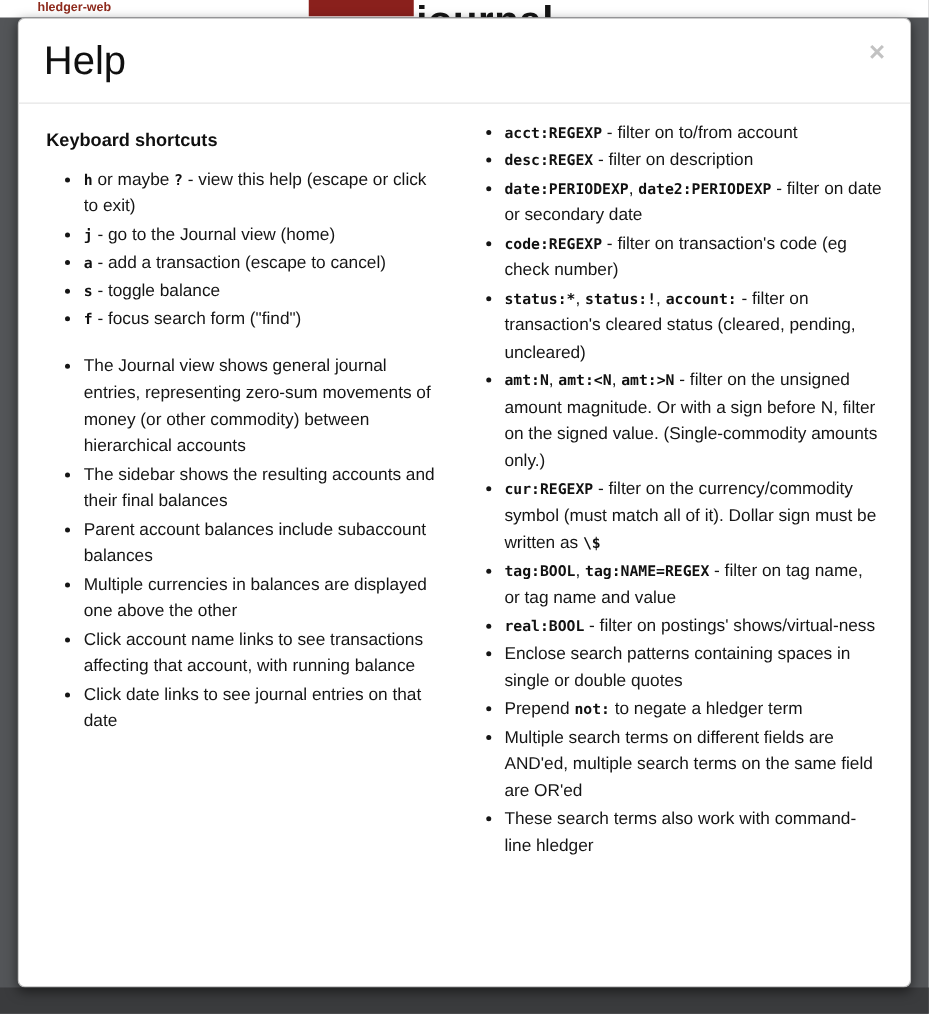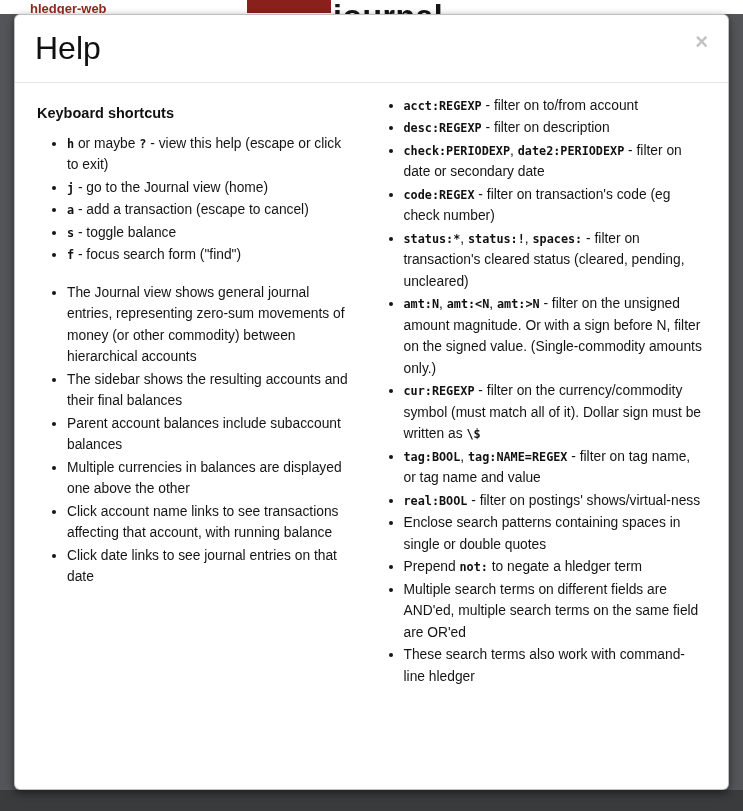--- a/index.html
+++ b/index.html
@@ -11,21 +11,21 @@
     color:#111;
   }
 
   
   .page-strip {
     position:absolute; top:0; left:0; right:0; height:14px;
     background:#ffffff; overflow:hidden; z-index:1;
   }
   .brand {
     position:absolute; left:30px; top:1px;
-    font-size:13px; font-weight:bold; color:#8e2a1c; text-decoration:none;
+    font-size:10px; font-weight:bold; color:#8e2a1c; text-decoration:none;
   }
   .red-block {
     position:absolute; left:247px; top:0; width:84px; height:13px;
     background:#8a201c;
   }
   .page-heading-clip {
     position:absolute; left:333px; top:0; height:14px; overflow:hidden;
     font-size:32px; line-height:1; font-weight:bold; color:#151515;
     letter-spacing:0.5px;
   }
@@ -104,24 +104,24 @@
           <li><span>The sidebar shows the resulting accounts and their final balances</span></li>
           <li><span>Parent account balances include subaccount balances</span></li>
           <li><span>Multiple currencies in balances are displayed one above the other</span></li>
           <li><span>Click account name links to see transactions affecting that account, with running balance</span></li>
           <li><span>Click date links to see journal entries on that date</span></li>
         </ul>
       </div>
     <div class="help-col right">
         <ul>
           <li><code>acct:REGEXP</code><span> - filter on to/from account</span></li>
-          <li><code>desc:REGEXP</code><span> - filter on description</span></li>
-          <li><code>check:PERIODEXP</code><span>, </span><code>date2:PERIODEXP</code><span> - filter on date or secondary date</span></li>
-          <li><code>code:REGEX</code><span> - filter on transaction's code (eg check number)</span></li>
-          <li><code>status:*</code><span>, </span><code>status:!</code><span>, </span><code>spaces:</code><span> - filter on transaction's cleared status (cleared, pending, uncleared)</span></li>
+          <li><code>desc:REGEX</code><span> - filter on description</span></li>
+          <li><code>date:PERIODEXP</code><span>, </span><code>date2:PERIODEXP</code><span> - filter on date or secondary date</span></li>
+          <li><code>code:REGEXP</code><span> - filter on transaction's code (eg check number)</span></li>
+          <li><code>status:*</code><span>, </span><code>status:!</code><span>, </span><code>account:</code><span> - filter on transaction's cleared status (cleared, pending, uncleared)</span></li>
           <li><code>amt:N</code><span>, </span><code>amt:&lt;N</code><span>, </span><code>amt:&gt;N</code><span> - filter on the unsigned amount magnitude. Or with a sign before N, filter on the signed value. (Single-commodity amounts only.)</span></li>
           <li><code>cur:REGEXP</code><span> - filter on the currency/commodity symbol (must match all of it). Dollar sign must be written as </span><code>\$</code></li>
           <li><code>tag:BOOL</code><span>, </span><code>tag:NAME=REGEX</code><span> - filter on tag name, or tag name and value</span></li>
           <li><code>real:BOOL</code><span> - filter on postings' shows/virtual-ness</span></li>
           <li><span>Enclose search patterns containing spaces in single or double quotes</span></li>
           <li><span>Prepend </span><code>not:</code><span> to negate a hledger term</span></li>
           <li><span>Multiple search terms on different fields are AND'ed, multiple search terms on the same field are OR'ed</span></li>
           <li><span>These search terms also work with command-line hledger</span></li>
         </ul>
       </div>

